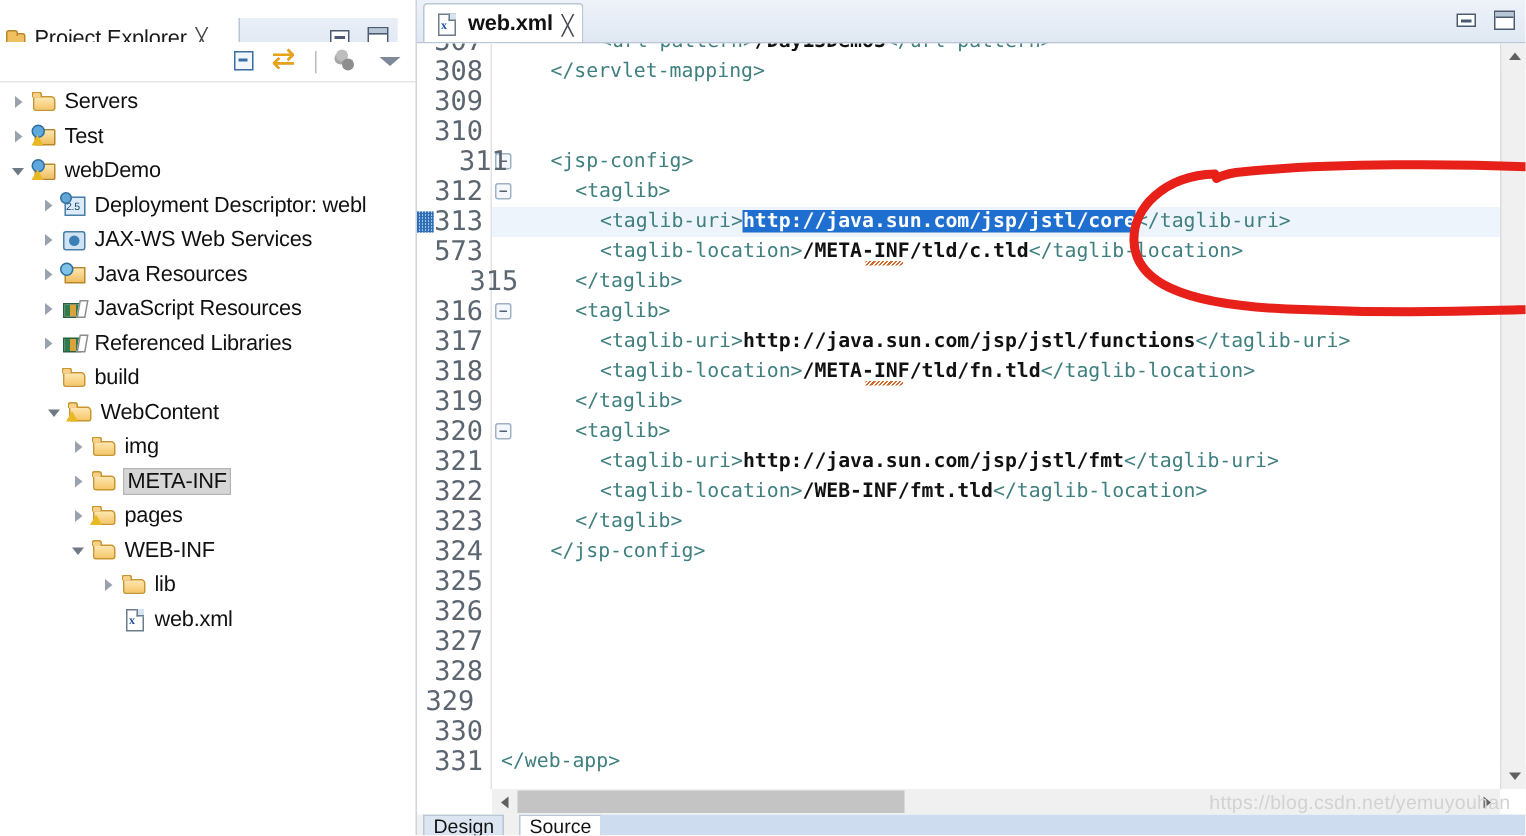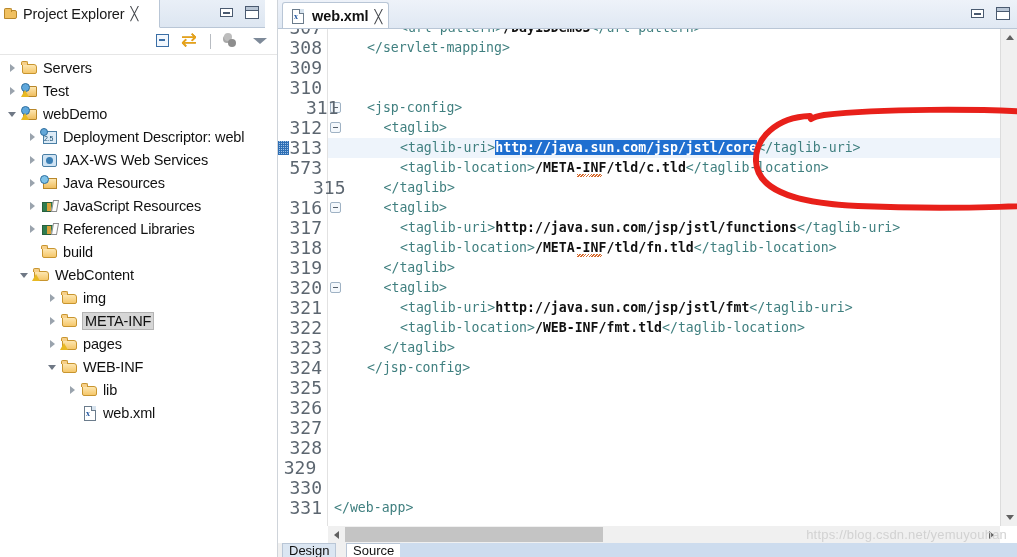--- a/index.html
+++ b/index.html
@@ -16,21 +16,21 @@
     background: #ffffff;
   }
 
   
   #left-panel {
     position: absolute; left: 0; top: 0;
     width: 278px; height: 557px;
     background: #ffffff;
   }
   #pe-tabrow {
-    position: absolute; left: 0; top: 0;
+    position: absolute; left: 0; top: 12px;
     width: 265px; height: 28px;
     background: linear-gradient(to bottom, #eef2f9 0%, #e3eaf4 100%);
     text-align: center;
   }
   #pe-tab {
     position: absolute; left: 0; top: 0;
     height: 28px; width: 160px;
     background: #ffffff;
     border-right: 1px solid #b9c6d6;
     border-bottom: 1px solid #ffffff;
@@ -479,21 +479,21 @@
           <span class="tlabel">Referenced Libraries</span>
         </div>
         <div class="tree-row" style="padding-left: 25px;">
           <span class="twist "></span>
           <span class="ticon i-folder">
             <span class="fbody"></span>
             <span class="ftab"></span>
           </span>
           <span class="tlabel">build</span>
         </div>
-        <div class="tree-row" style="padding-left: 17px;">
+        <div class="tree-row" style="padding-left: 29px;">
           <span class="twist expanded"></span>
           <span class="ticon i-folder warn">
             <span class="fbody"></span>
             <span class="ftab"></span>
             <span class="wmk"></span>
           </span>
           <span class="tlabel">WebContent</span>
         </div>
         <div class="tree-row" style="padding-left: 45px;">
           <span class="twist collapsed"></span>

